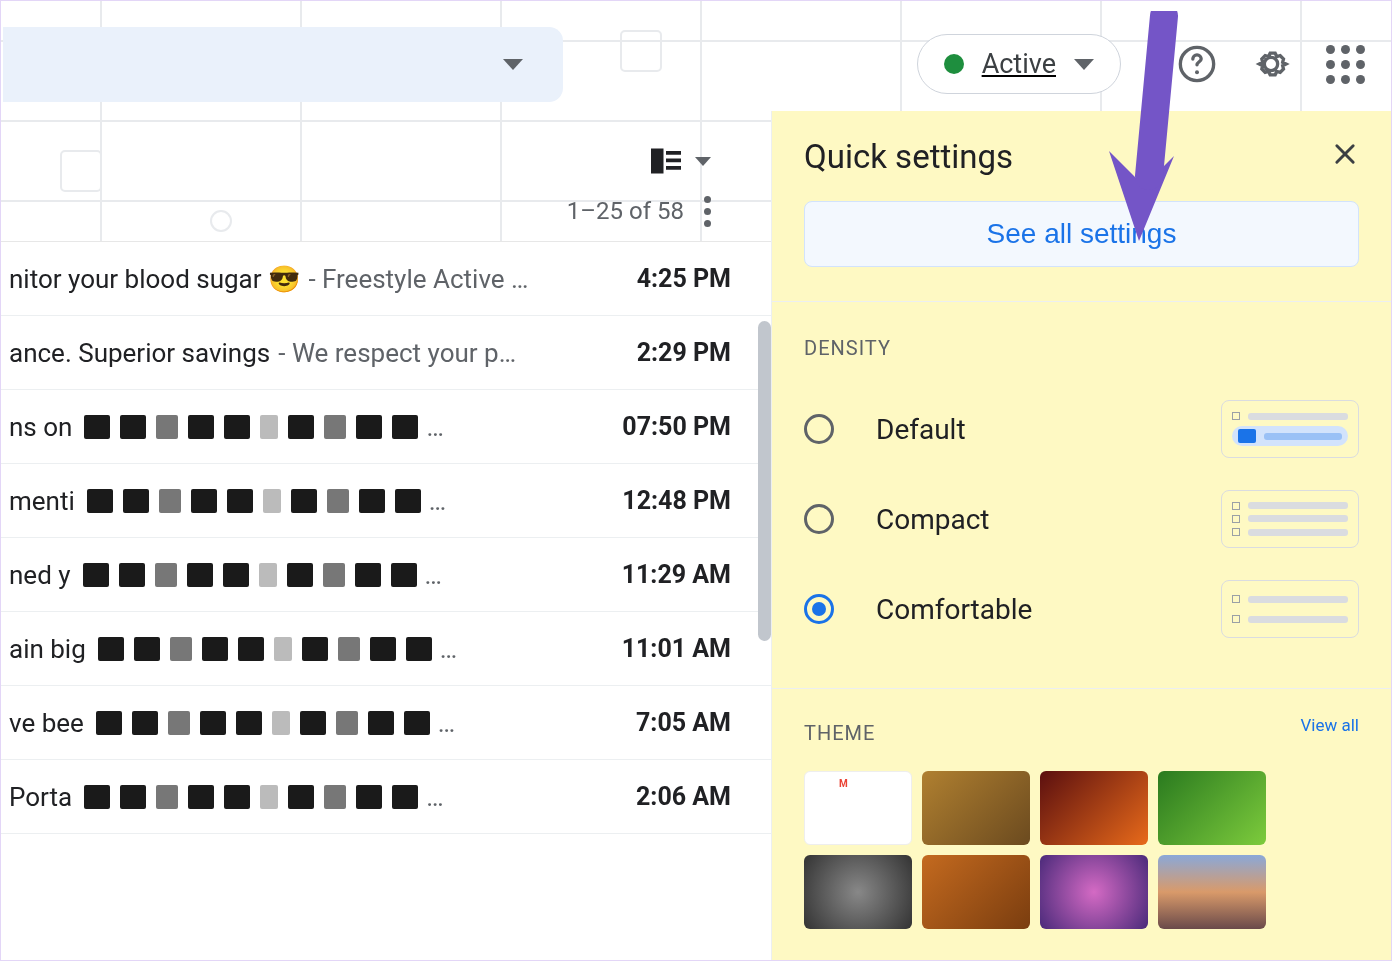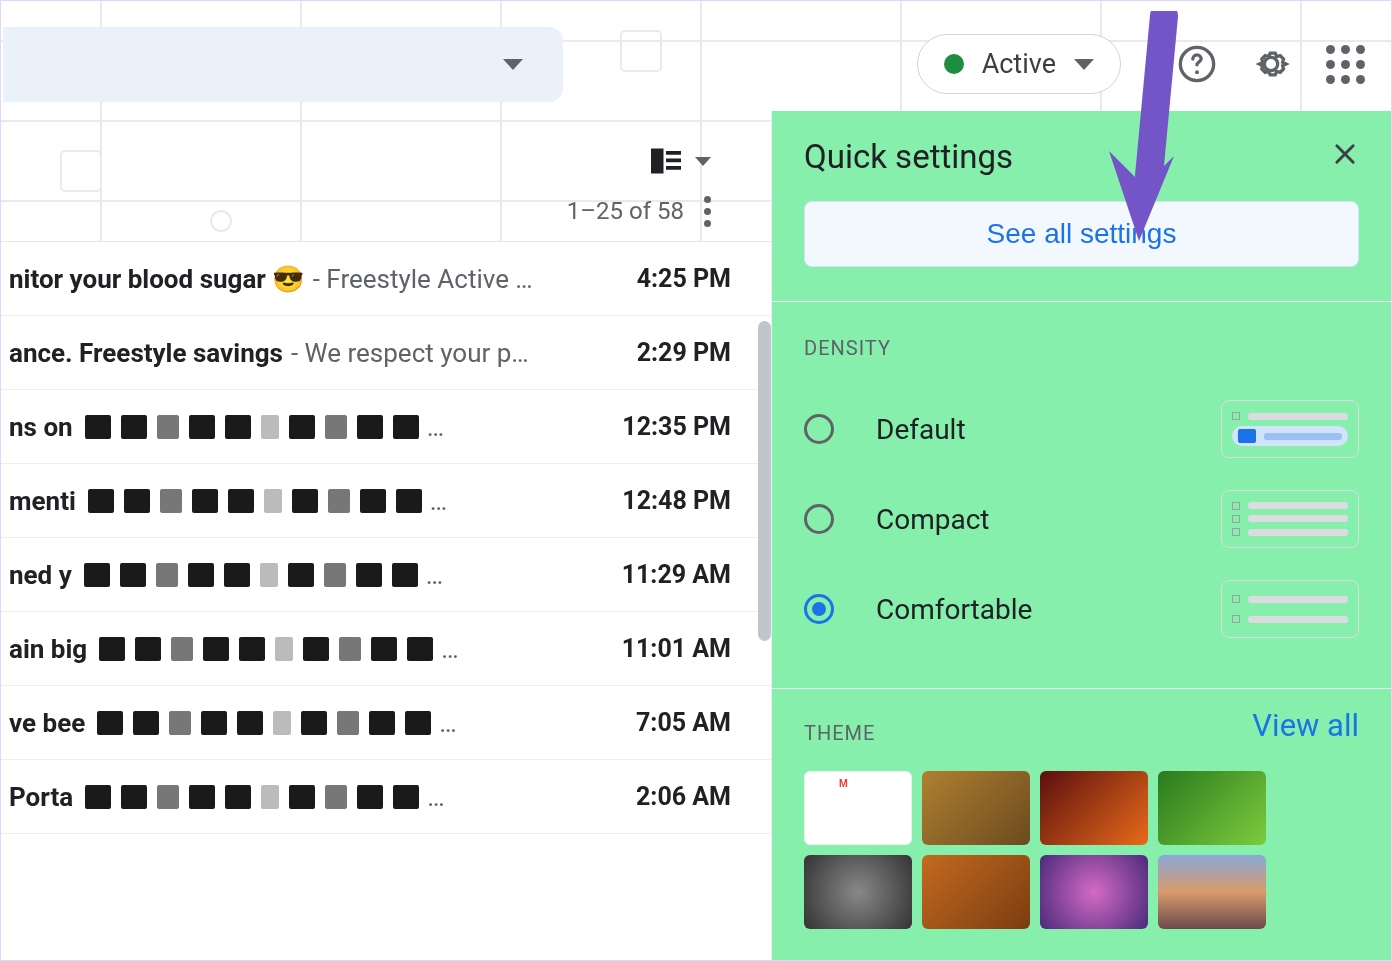--- a/index.html
+++ b/index.html
@@ -20,20 +20,21 @@
   z-index: 0;
 }
 .bg-pattern svg { position: absolute; inset: 0; }
 .topbar {
   position: relative;
   z-index: 2;
   height: 110px;
   display: flex;
   align-items: center;
   padding: 16px 20px 0 0;
+  text-decoration: underline;
 }
 .search-box {
   width: 560px;
   height: 75px;
   background: #eaf1fb;
   border-radius: 0 14px 14px 0;
   margin-left: 2px;
   display: flex;
   align-items: center;
   justify-content: flex-end;
@@ -112,39 +113,39 @@
 }
 .mail-row .subject {
   flex: 1;
   white-space: nowrap;
   overflow: hidden;
   text-overflow: clip;
   display: flex;
   align-items: center;
   gap: 8px;
 }
-.mail-row .subject b { font-weight: 700; }
+.mail-row .subject b { font-weight: 400; }
 .mail-row .preview { color: #5f6368; font-weight: 400; }
 .mail-row .time { font-weight: 700; font-size: 25px; margin-left: 16px; white-space: nowrap;}
 .redact { display: inline-flex; gap: 10px; margin-left: 4px;}
 .redact i { display:inline-block; height: 24px; border-radius: 2px; }
 .blk { width: 26px; background:#1a1a1a;}
 .gry { width: 22px; background:#777;}
 .lgy { width: 18px; background:#bbb;}
 .scroll-thumb {
   position: absolute;
   right: 0; top: 210px;
   width: 13px; height: 320px;
   background: #c1c6cd;
   border-radius: 8px;
 }
 
 .panel {
   flex: 1;
-  background: #86efac;
+  background: #fef9c3;
   border-left: 1px solid #eceff1;
   padding: 0 32px;
   position: relative;
 }
 .panel-header {
   display: flex; align-items: center; justify-content: space-between;
   height: 90px;
 }
 .panel-title { font-size: 33px; color: #202124; }
 .close-x { font-size: 34px; color: #3c4043; cursor: pointer; }
@@ -174,21 +175,21 @@
   width: 138px; height: 58px; border: 1px solid #dadce0; border-radius: 8px;
   padding: 8px 10px; display: flex; flex-direction: column; justify-content: space-around;
 }
 .density-preview .row { display: flex; align-items: center; gap: 8px;}
 .density-preview .sq { width: 8px; height: 8px; border: 1.5px solid #9aa0a6;}
 .density-preview .ln { flex:1; height: 7px; background: #dadce0; border-radius: 3px;}
 .density-preview.default .row2 { background: #d2e3fc; border-radius: 12px; padding: 3px 6px;}
 .density-preview.default .ic { width: 18px; height: 14px; background: #1a73e8; border-radius: 2px;}
 
 .theme-head { display: flex; justify-content: space-between; align-items: center; margin-top: 8px;}
-.view-all { color: #1a73e8; font-size: 31px; cursor: pointer; margin-left: 8px; }
+.view-all { color: #1a73e8; font-size: 17px; cursor: pointer; margin-left: 8px; }
 .themes { display: grid; grid-template-columns: repeat(4, 108px); gap: 10px; margin-top: 18px;}
 .thm { width: 108px; height: 74px; border-radius: 6px; background: #ccc; }
 .thm.light { background: linear-gradient(#fff,#fff); border:1px solid #eee; position:relative;}
 .thm.light::before { content:'M'; color:#ea4335; font-weight:700; font-size:10px; position:absolute; top:6px; left:34px;}
 .thm.chess { background: linear-gradient(135deg,#b08030,#6b4a1f);}
 .thm.canyon { background: linear-gradient(135deg,#5b0f0f,#e86a1a);}
 .thm.green { background: linear-gradient(135deg,#2a7a1f,#7dcb3c);}
 .thm.pipes { background: radial-gradient(circle,#888,#333);}
 .thm.leaves { background: linear-gradient(135deg,#c46a1f,#7a3d0f);}
 .thm.beads { background: radial-gradient(circle,#d46ac4,#4a2a7a);}
@@ -281,21 +282,21 @@
     <div class="mail-list" id="mail-list">
         <div class="mail-row">
           <div class="subject">
             <b>nitor your blood sugar 😎</b>
             <span class="preview"> - Freestyle Active …</span>
           </div>
           <div class="time">4:25 PM</div>
         </div>
         <div class="mail-row">
           <div class="subject">
-            <b>ance. Freestyle savings</b>
+            <b>ance. Superior savings</b>
             <span class="preview"> - We respect your p…</span>
           </div>
           <div class="time">2:29 PM</div>
         </div>
         <div class="mail-row">
           <div class="subject">
             <b>ns on </b>
             <span class="redact">
               <i class="blk"></i>
               <i class="blk"></i>
@@ -303,21 +304,21 @@
               <i class="blk"></i>
               <i class="blk"></i>
               <i class="lgy"></i>
               <i class="blk"></i>
               <i class="gry"></i>
               <i class="blk"></i>
               <i class="blk"></i>
             </span>
             <span class="preview">…</span>
           </div>
-          <div class="time">12:35 PM</div>
+          <div class="time">07:50 PM</div>
         </div>
         <div class="mail-row">
           <div class="subject">
             <b> menti</b>
             <span class="redact">
               <i class="blk"></i>
               <i class="blk"></i>
               <i class="gry"></i>
               <i class="blk"></i>
               <i class="blk"></i>

